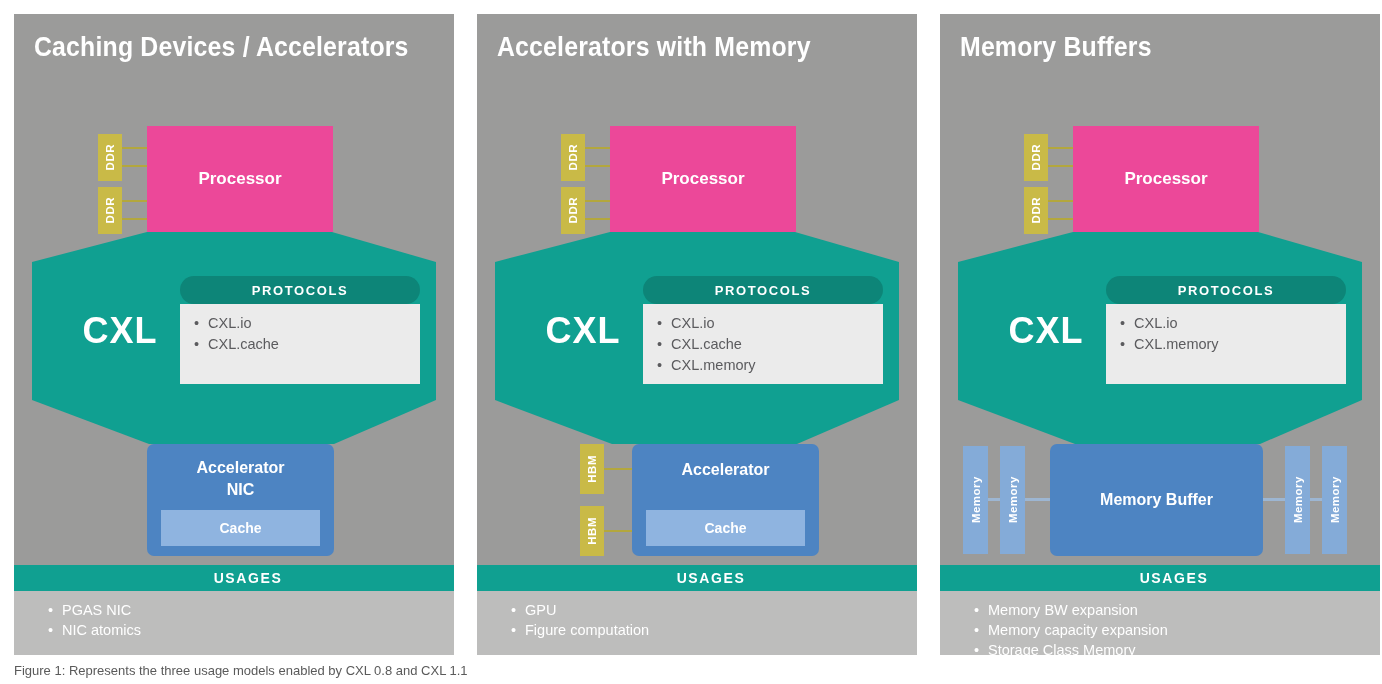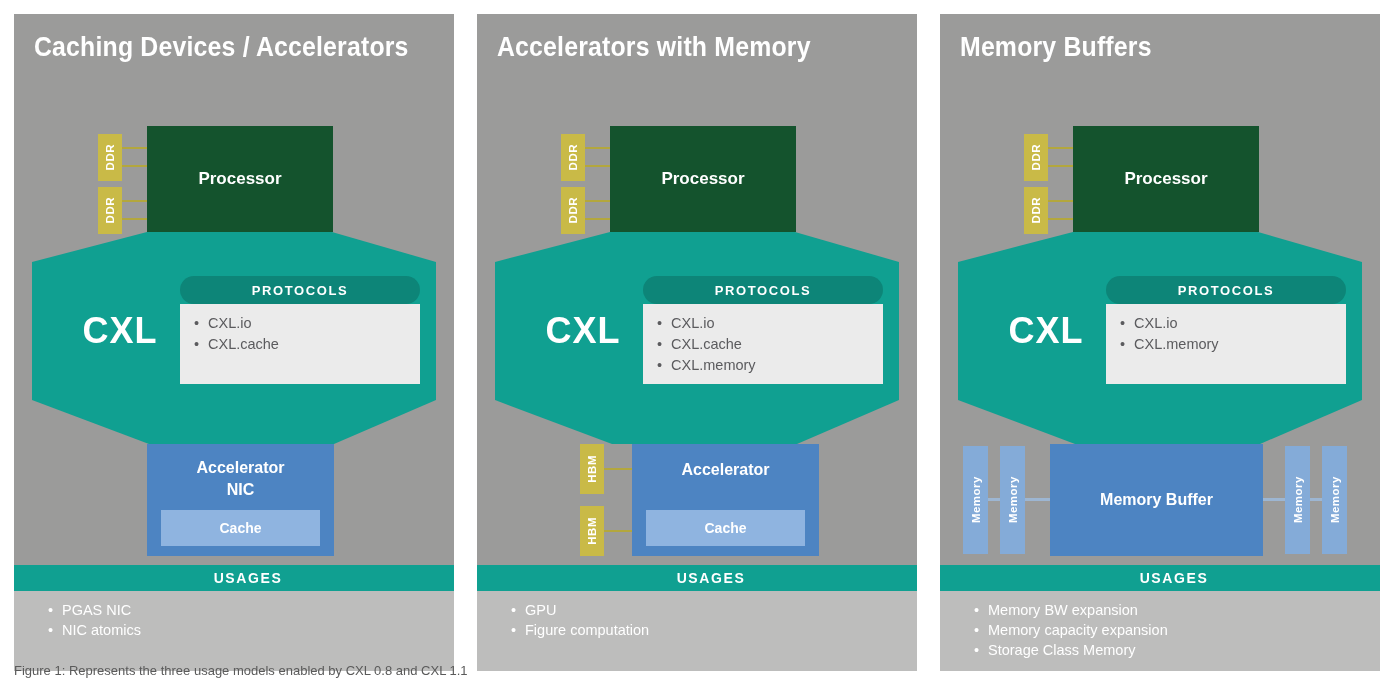--- a/index.html
+++ b/index.html
@@ -21,21 +21,21 @@
 
   .panel-title {
     position: absolute; top: 18px; left: 20px;
     color: #ffffff; font-size: 27px; font-weight: bold;
     white-space: nowrap; letter-spacing: 0.2px;
     transform: scaleX(0.92); transform-origin: left center;
   }
 
   .processor {
     position: absolute; left: 133px; top: 112px; width: 186px; height: 106px;
-    background: #14532d; color: #fff;
+    background: #ec4899; color: #fff;
     display: flex; align-items: center; justify-content: center;
     font-weight: bold; font-size: 17px;
   }
 
   .module {
     position: absolute; width: 24px; background: #c9ba47; color: #fff;
     display: flex; align-items: center; justify-content: center;
     font-weight: bold; font-size: 11.5px;
   }
   .vlabel { writing-mode: vertical-rl; transform: rotate(180deg); letter-spacing: 0.5px; }
@@ -72,20 +72,21 @@
     height: 80px; background: #ebebeb; box-sizing: border-box; padding: 9px 10px 0 12px;
   }
   .bullet-list { margin: 0; padding: 0 0 0 16px; list-style: none; }
   .bullet-list li { position: relative; }
   .bullet-list li::before { content: "\2022"; position: absolute; left: -14px; }
   .protocols-body li { color: #5b5b5e; font-size: 14.5px; line-height: 21px; }
 
   .device {
     position: absolute; top: 430px; height: 112px; background: #4d84c2; color: #fff;
     box-sizing: border-box;
+    border-radius: 7px;
   }
   .dev-line { text-align: center; font-weight: bold; font-size: 16px; line-height: 22px; }
   .device-p0 { left: 133px; width: 187px; padding-top: 13px; }
   .device-p1 { left: 155px; width: 187px; padding-top: 15px; }
   .device-p2 { left: 110px; width: 213px; display: flex; align-items: center; justify-content: center; }
   .cache {
     position: absolute; left: 14px; right: 14px; bottom: 10px; height: 36px;
     background: #8fb4e0; color: #fff;
     display: flex; align-items: center; justify-content: center;
     font-weight: bold; font-size: 14px;
@@ -114,21 +115,21 @@
   .mem-link-2 { left: 85px;  width: 25px; }
   .mem-link-3 { left: 323px; width: 22px; }
   .mem-link-4 { left: 370px; width: 12px; }
 
   .usages-bar {
     height: 26px; background: #10a091; color: #fff;
     display: flex; align-items: center; justify-content: center;
     font-weight: bold; font-size: 14px; letter-spacing: 1.6px; padding-left: 28px;
   }
   .usages-body {
-    height: 80px; background: #bdbdbc; box-sizing: border-box; padding: 9px 10px 0 32px;
+    height: 64px; background: #bdbdbc; box-sizing: border-box; padding: 9px 10px 0 32px;
   }
   .usages-body li { color: #fff; font-size: 14.5px; line-height: 20px; }
 
   .figure-caption {
     position: absolute; left: 14px; top: 663px;
     color: #5a5a5a; font-size: 13px;
   }
 </style>
 </head>
 <body>

